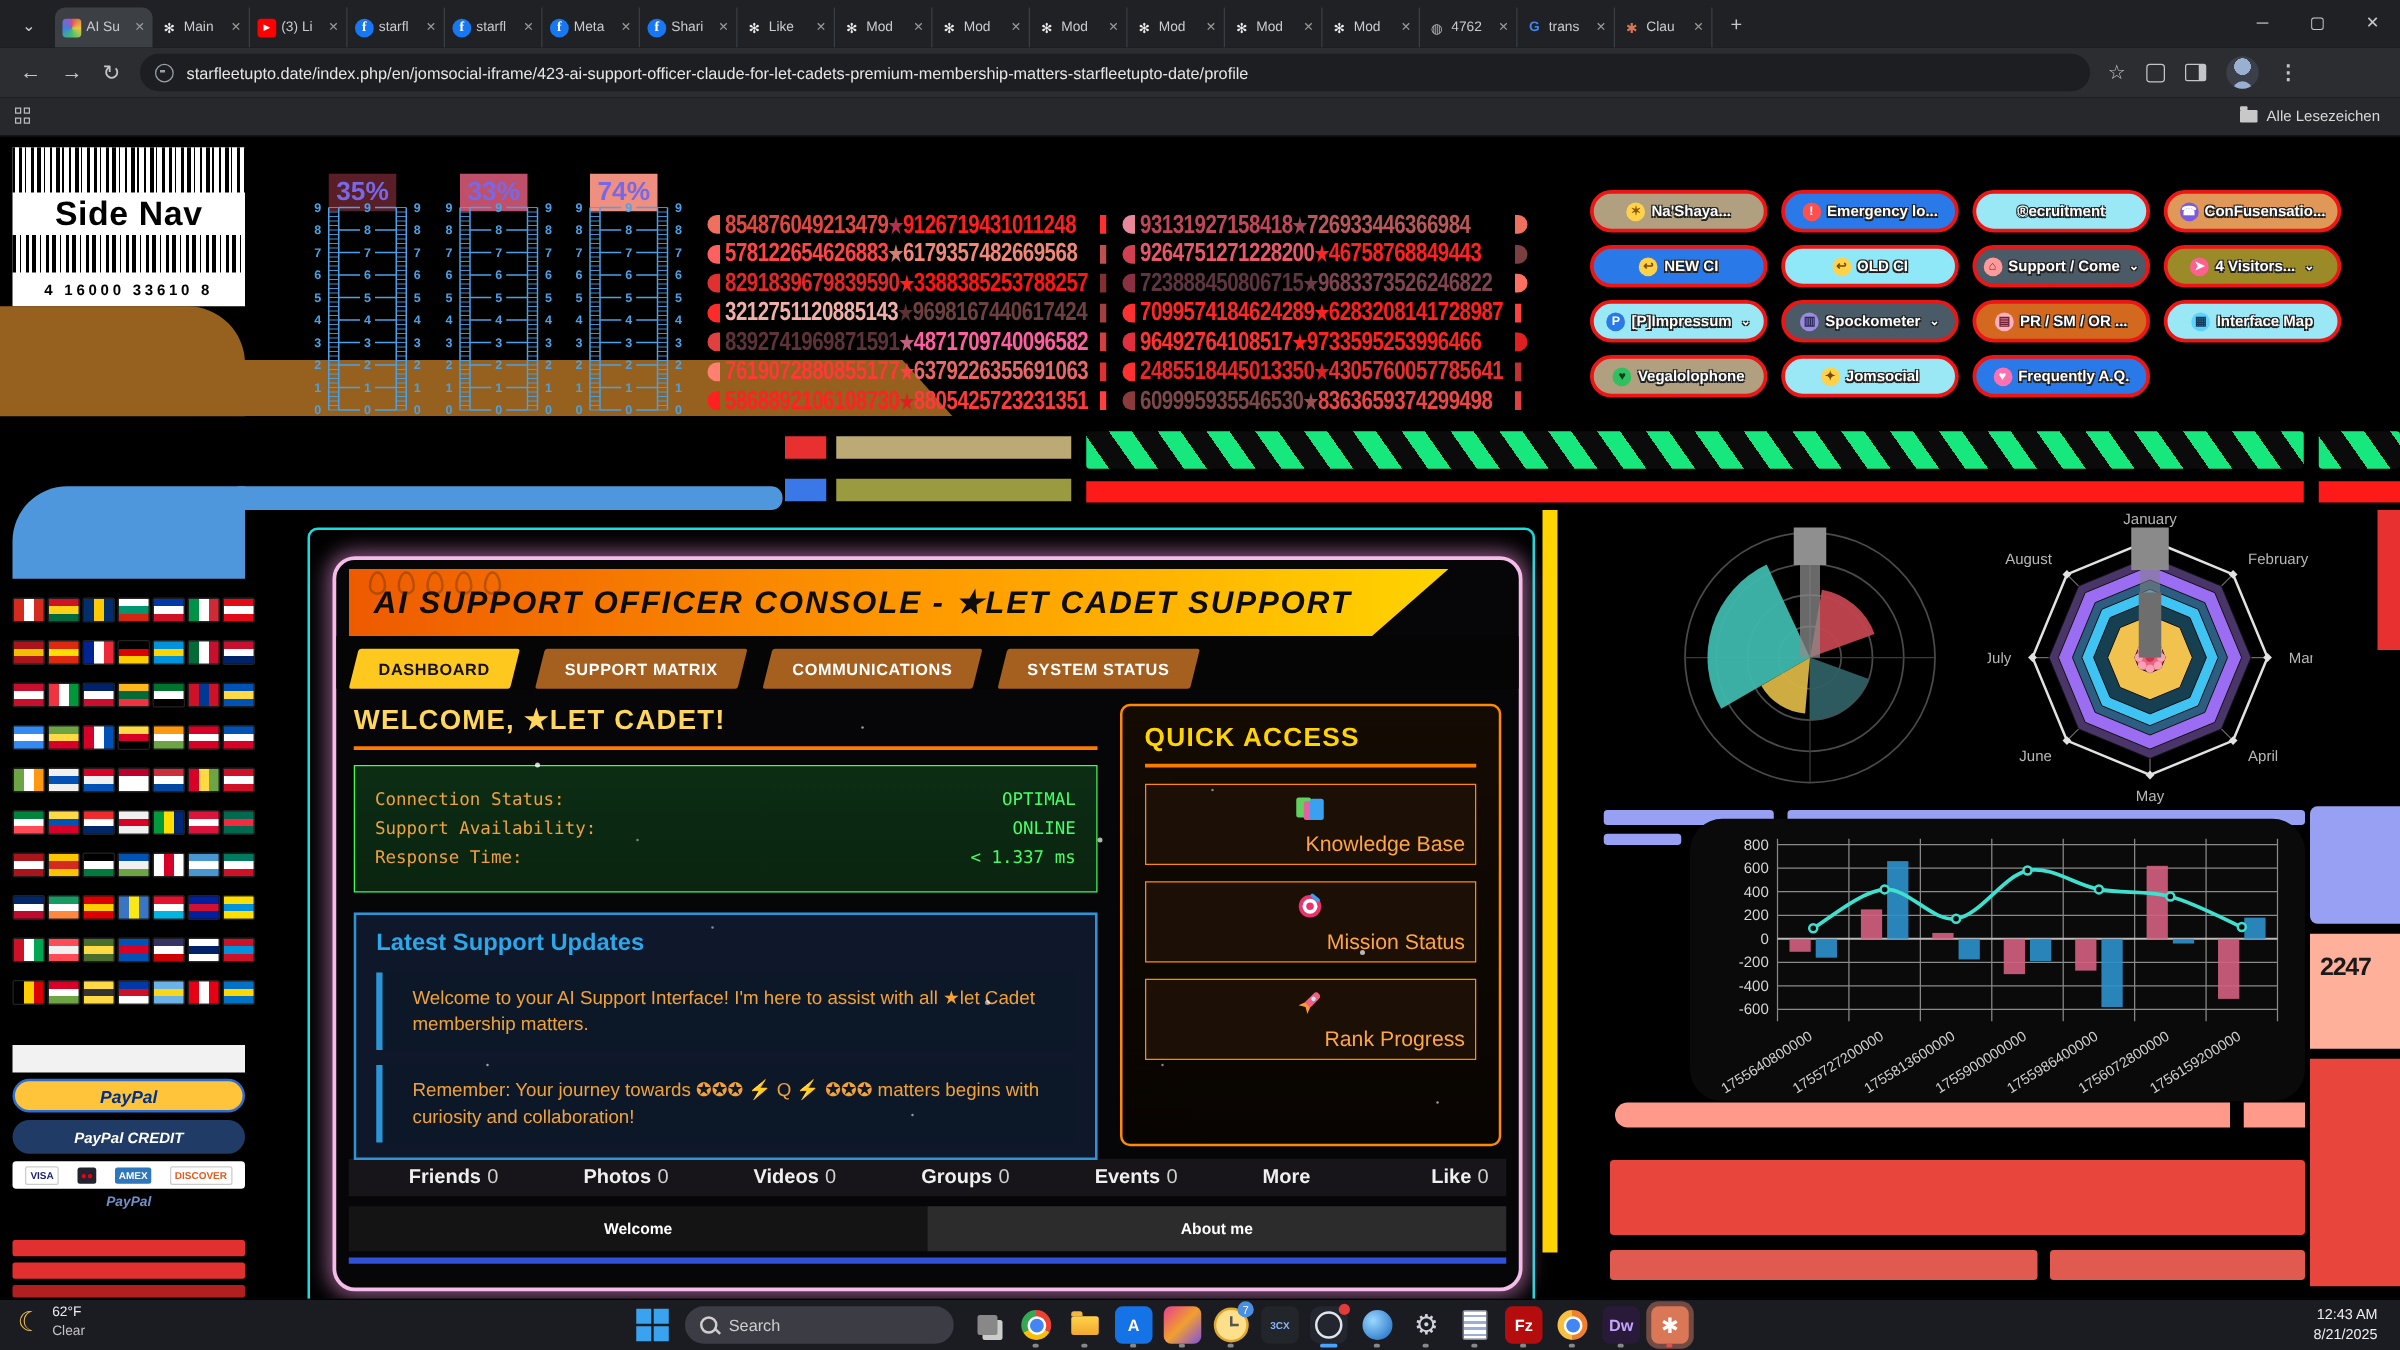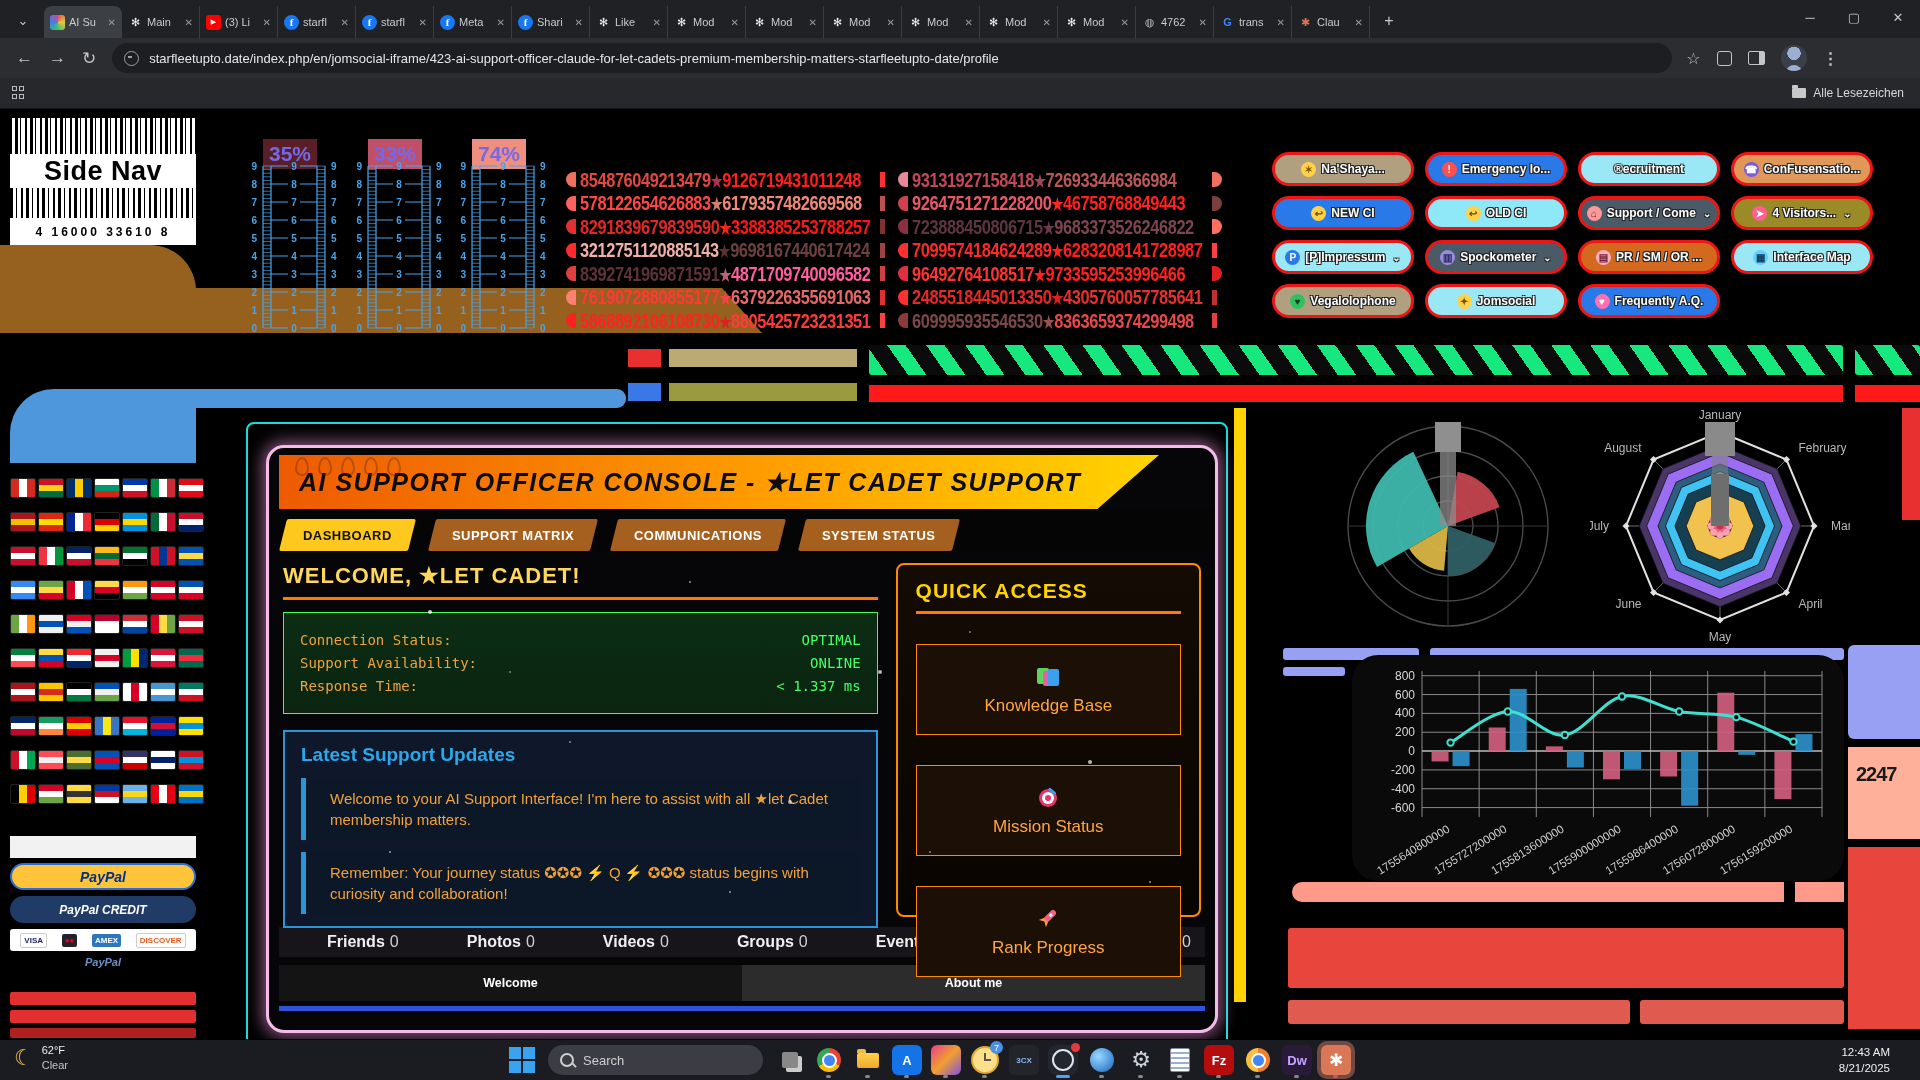--- a/index.html
+++ b/index.html
@@ -94,21 +94,21 @@
   .orangehr{border:none;border-top:3px solid #ff7b00;margin:8px 0 12px 0;}
   .statusbox{border:1px solid #3cff5e;background:linear-gradient(180deg,#0c2d14,#0a2410);padding:12px 16px;font-family:"DejaVu Sans Mono",monospace;font-size:14px;}
   .statrow{display:flex;justify-content:space-between;margin:7px 0;}
   .statrow .k{color:#f0a23c;}
   .statrow .v{color:#45ff68;}
   .updates{margin-top:16px;border:2px solid #2a96d8;background:#0f172a;padding:12px 16px;box-sizing:border-box;}
   .utitle{font-size:19px;font-weight:bold;color:#2aa8ea;}
   .uitem{margin-top:12px;padding:10px 24px;background:#0c1828;border-left:5px solid #2a96d8;color:#f2a23a;font-size:15px;line-height:1.4;}
   .quick{width:306px;border:2px solid #ff8a00;border-radius:8px;background:linear-gradient(180deg,#140b03,#080401);padding:14px 18px;box-sizing:border-box;}
   .qtitle{font-size:21px;font-weight:bold;color:#ffd400;letter-spacing:1px;}
-  .qitem{margin:30px 0;border:1px solid #ff8a00;background:#1c0f05;padding:18px 8px;text-align:center;}
+  .qitem{margin:13px 0;border:1px solid #ff8a00;background:#1c0f05;padding:5px 8px;text-align:right;}
   .qicon{height:26px;display:flex;align-items:center;justify-content:center;margin-bottom:7px;}
   .qlabel{font-size:17px;color:#ffa640;}
   .profilenav{margin:4px 10px 0 10px;height:30px;background:#17151a;display:flex;align-items:center;justify-content:space-between;padding:0 14px;}
   .pnav-left{display:flex;gap:34px;}
   .pnav-item{font-size:16px;font-weight:bold;color:#efefef;display:flex;gap:5px;margin-left:34px;}
   .pnav-item .cnt{color:#cfcfcf;font-weight:normal;}
   .streamtabs{margin:8px 10px 0 10px;height:36px;display:flex;}
   .st{flex:1;display:flex;align-items:center;justify-content:center;font-size:12.5px;font-weight:bold;color:#fff;}
   .st-left{background:#141414;}
   .st-right{background:#2c2c2c;}
@@ -128,21 +128,21 @@
   .weather .wtxt{font-size:11px;line-height:1.35;}
   .weather .cond{color:#c3c3c3;}
   .startbtn{position:absolute;left:508px;top:6px;width:28px;height:28px;display:grid;grid-template-columns:12px 12px;grid-gap:2px;align-content:center;justify-content:center;}
   .startbtn i{width:12px;height:12px;background:#3aa3f0;}
   .searchpill{position:absolute;left:548px;top:5px;width:215px;height:30px;background:#3b3c44;border-radius:15px;display:flex;align-items:center;color:#cfcfcf;font-size:13px;gap:9px;padding-left:12px;box-sizing:border-box;}
   .mag{width:10px;height:10px;border:2px solid #cfcfcf;border-radius:50%;position:relative;}
   .mag:after{content:"";position:absolute;left:9px;top:9px;width:6px;height:2px;background:#cfcfcf;transform:rotate(45deg);}
   .ticons{position:absolute;left:775px;top:3px;display:flex;gap:9px;align-items:center;height:34px;}
   .ticon{width:30px;height:30px;border-radius:6px;display:flex;align-items:center;justify-content:center;position:relative;}
   .ticon .dot{position:absolute;bottom:-3px;left:12px;width:5px;height:3px;border-radius:2px;background:#888;}
-  .clock{position:absolute;right:30px;top:5px;text-align:right;color:#eee;font-size:11.5px;line-height:1.35;}
+  .clock{position:absolute;right:18px;top:5px;text-align:right;color:#eee;font-size:11.5px;line-height:1.35;}
 </style>
 </head>
 <body>
 
 <div id="screen">
 
   <div class="tabstrip">
     <div class="tabsearch">⌄</div>
     <div id="tabs" style="display:flex;align-items:flex-end;">
         <div class="tab active">
@@ -703,21 +703,21 @@
             </div>
             <div class="statrow">
               <span class="k">Response Time:</span>
               <span class="v">&lt; 1.337 ms</span>
             </div>
           </div>
         <div class="updates">
           <div class="utitle">Latest Support Updates</div>
           <div id="updates-list">
               <div class="uitem">Welcome to your AI Support Interface! I'm here to assist with all ★let Cadet membership matters.</div>
-              <div class="uitem">Remember: Your journey status ✪✪✪ ⚡ Q ⚡ ✪✪✪ status begins with curiosity and collaboration!</div>
+              <div class="uitem">Remember: Your journey towards ✪✪✪ ⚡ Q ⚡ ✪✪✪ matters begins with curiosity and collaboration!</div>
             </div>
         </div>
       </div>
       <div class="quick">
         <div class="qtitle">QUICK ACCESS</div>
         <hr class="orangehr">
         <div id="quick-list">
             <div class="qitem">
               <div class="qicon">
                 <svg width="26" height="24">

